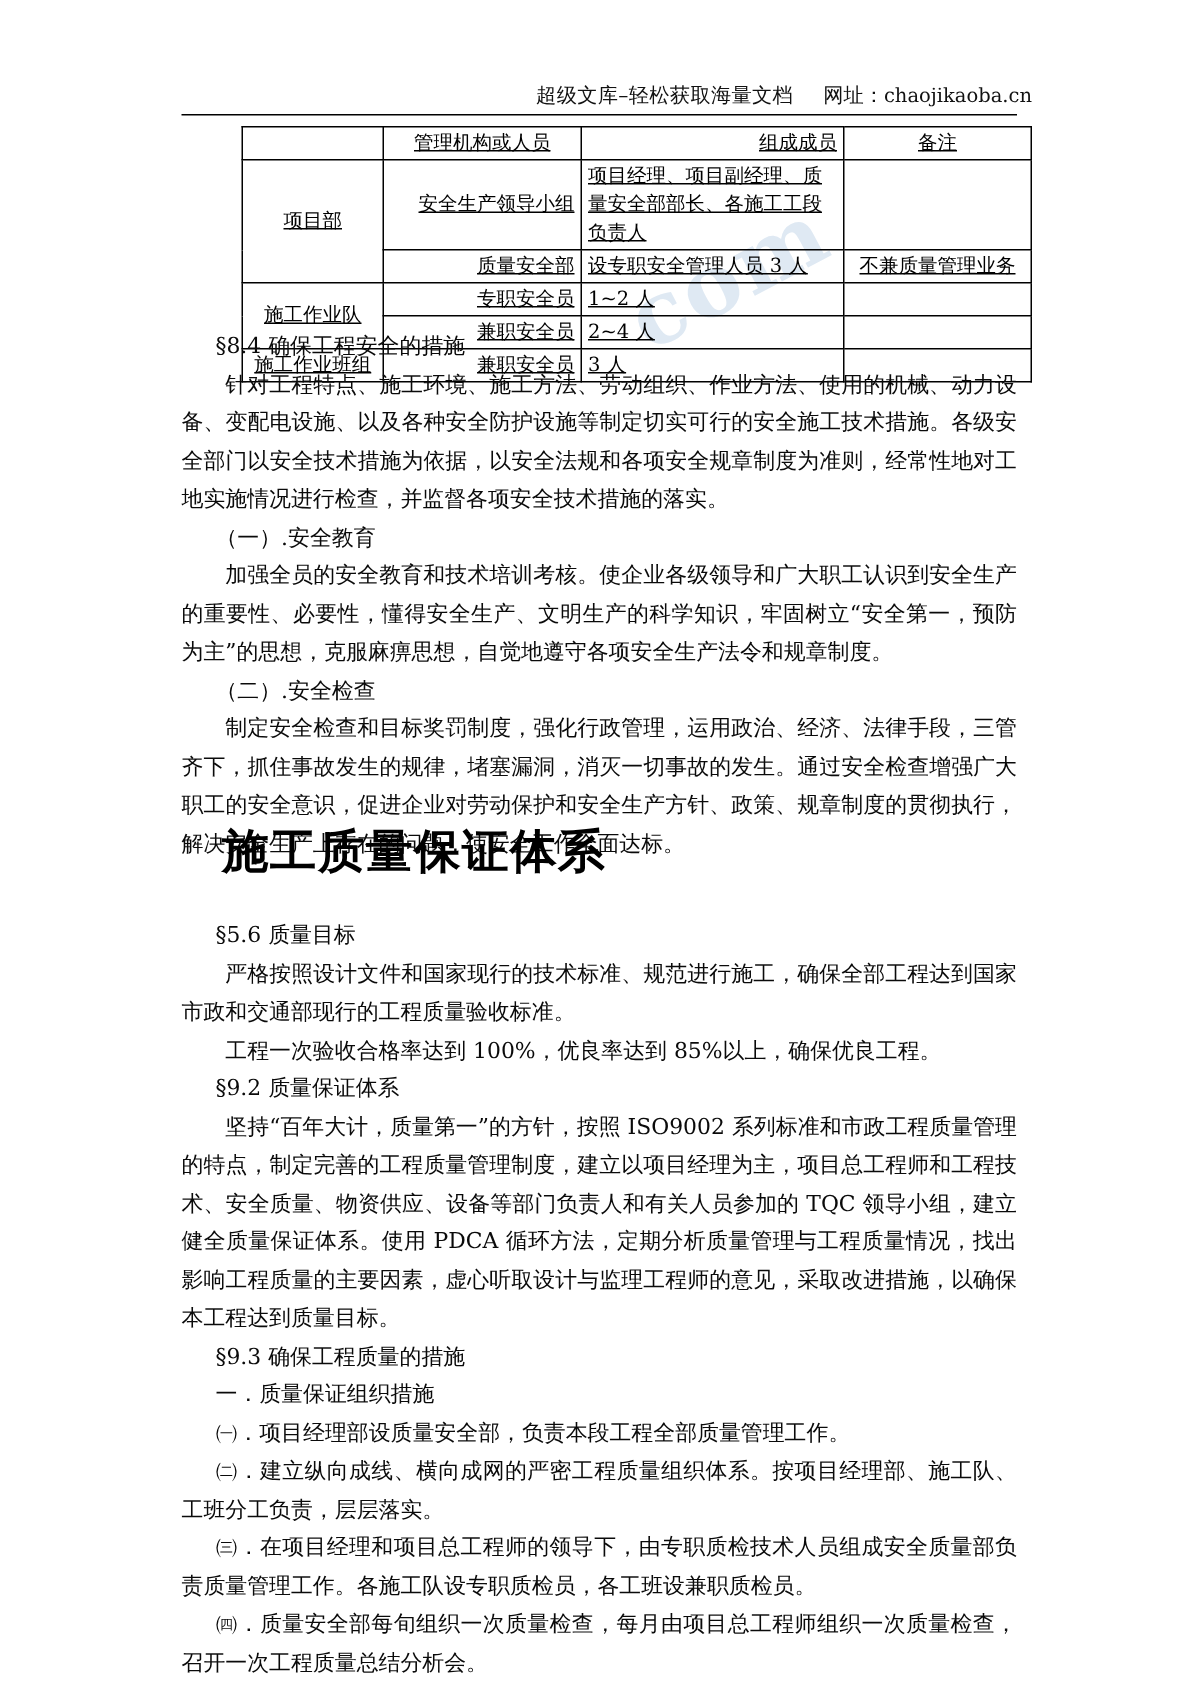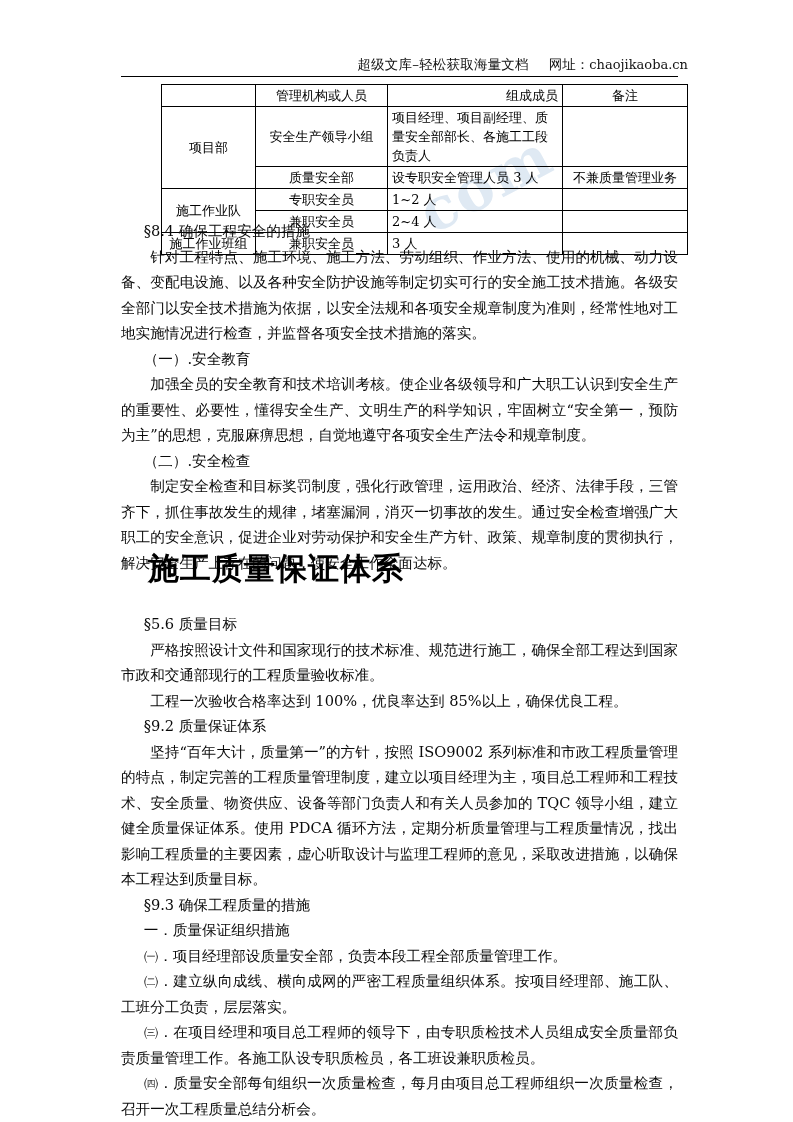--- a/index.html
+++ b/index.html
@@ -68,29 +68,30 @@
     position: absolute;
     left: 161px;
     top: 84px;
     width: 490px;
     border-collapse: collapse;
     table-layout: fixed;
     font-family: "DejaVu Serif", "Liberation Serif", serif;
     font-size: 13px;
     line-height: 19px;
     background: transparent;
+    text-decoration: underline;
   }
   .org-table td, .org-table th {
     border: 1.1px solid #000;
     padding: 1px 4px;
     vertical-align: middle;
     font-weight: normal;
   }
   .org-table .c1 { width: 85px;  text-align: center; }
-  .org-table .c2 { width: 123px; text-align: center; }
+  .org-table .c2 { width: 123px; text-align: right; }
   .org-table .c3 { width: 166px; }
   .org-table .c4 { width: 116px; text-align: center; }
   .org-table tr.hdr td { text-align: center; height: 19px; }
   .org-table td.cell-left { text-align: left; }
   .org-table td.tall { height: 40px; }
   .org-table td.norm { height: 16px; }
 
   
   .body-block {
     position: absolute;

